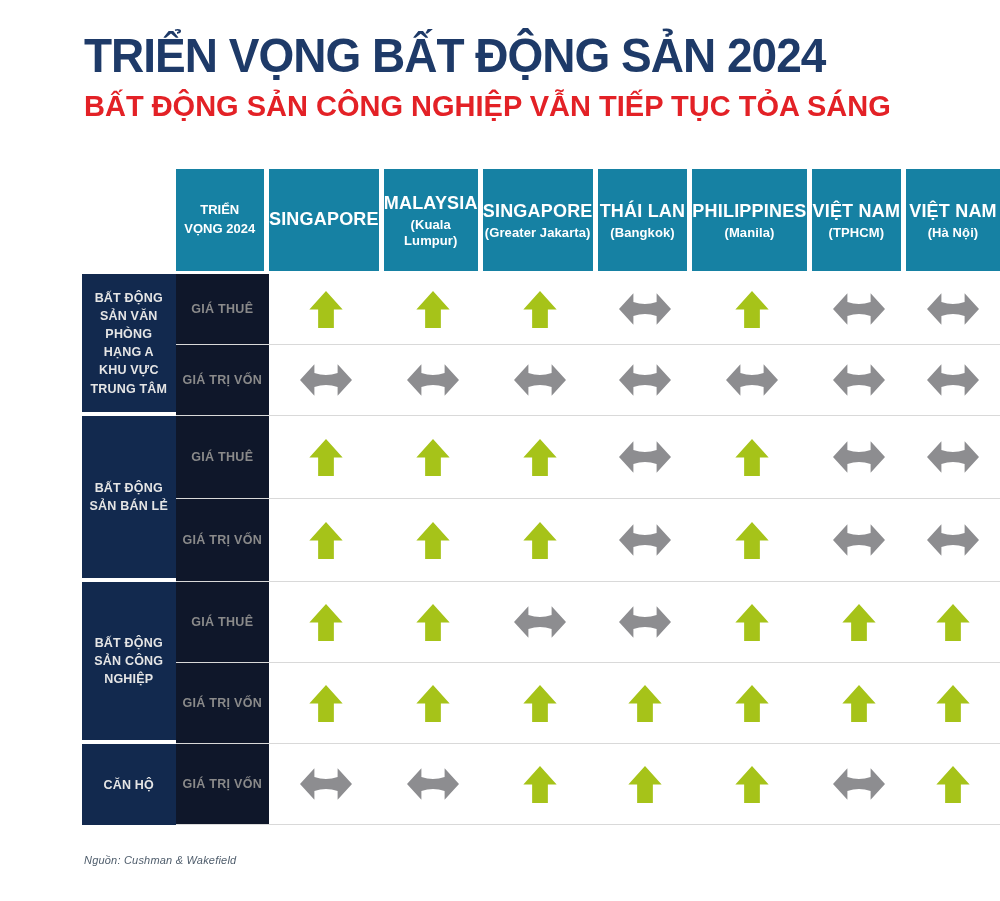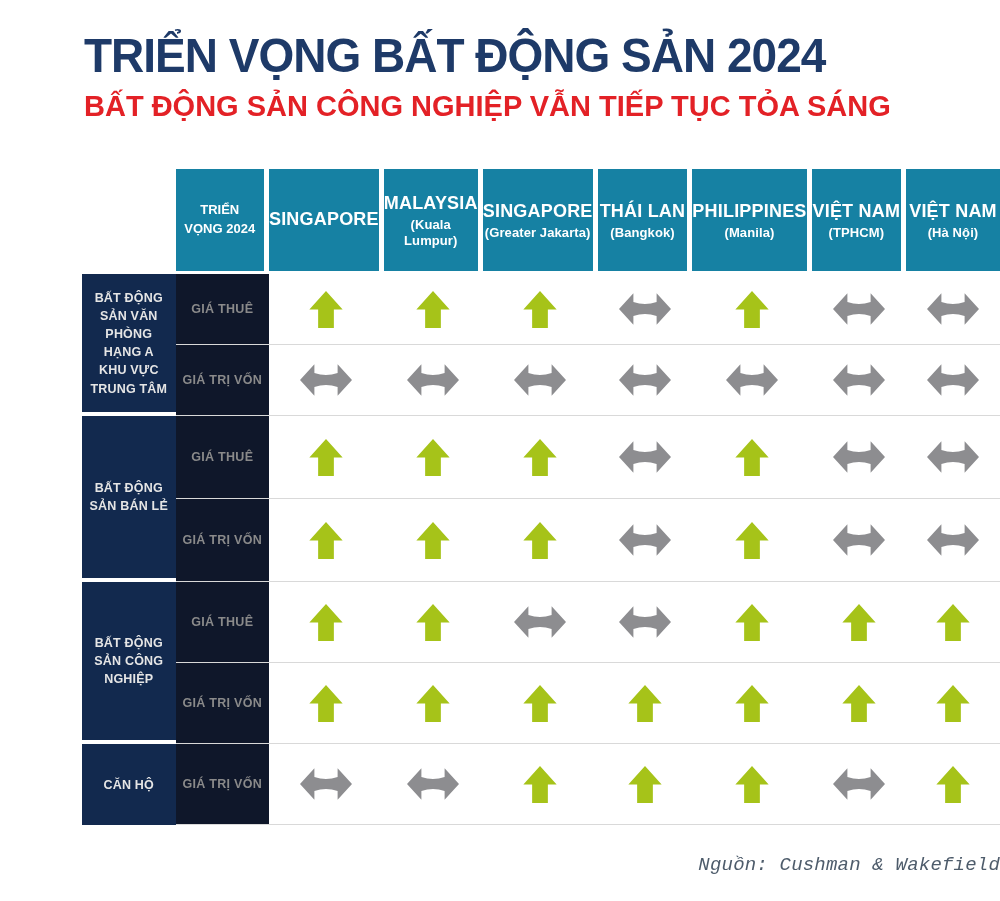--- a/index.html
+++ b/index.html
@@ -61,25 +61,24 @@
   td.trend{
     border-bottom:1px solid var(--divider,#d9d9d9);
     background:#fff;
   }
   tr.h70 td.rowlabel, tr.h70 td.trend{height:70px;}
   tr.h82 td.rowlabel, tr.h82 td.trend{height:82px;}
   tr.h80 td.rowlabel, tr.h80 td.trend{height:80px;}
   td.trend svg{display:block;margin:0 auto;}
   .source{
     margin:29px 0 0 2px;
-    font-family:Liberation Mono, monospace;
-    font-style:italic;font-size:19px;
+    font-family:Liberation Sans, sans-serif;
+    font-style:italic;font-size:11px;
     color:var(--source-gray,#4e5c6b);
     letter-spacing:.2px;
-    text-align:right;
   }
 </style>
 </head>
 <body>
 
 <div class="wrap">
   <h1 class="page-title">TRIỂN VỌNG BẤT ĐỘNG SẢN 2024</h1>
   <h2 class="page-subtitle">BẤT ĐỘNG SẢN CÔNG NGHIỆP VẪN TIẾP TỤC TỎA SÁNG</h2>
 
   <table class="outlook">

